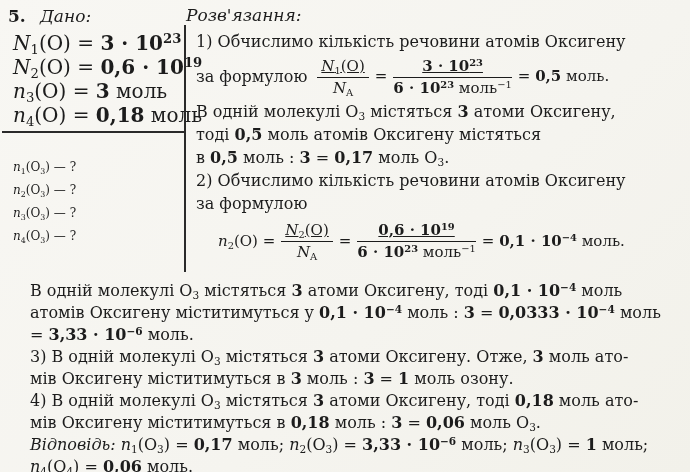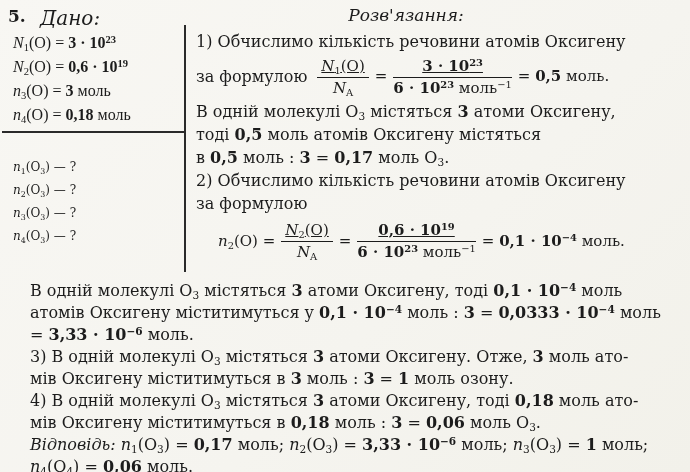--- a/index.html
+++ b/index.html
@@ -4,24 +4,24 @@
 <style>
   html,body { margin:0; padding:0; }
   .page {
     position:relative; width:690px; height:472px;
     background:linear-gradient(135deg,#f8f7f3 0%,#f5f4ef 60%,#f2f1ea 100%);
     font-family:"DejaVu Serif","Liberation Serif",serif;
     color:#1c1c1c; overflow:hidden;
     -webkit-font-smoothing:antialiased;
   }
   .hdr-num { position:absolute; left:8px; top:6px; font-size:17px; font-weight:bold; }
-  .hdr-given { position:absolute; left:40px; top:6px; font-size:20px; font-style:italic; }
-  .hdr-solution { position:absolute; left:186px; top:5px; width:440px; text-align:center; font-size:17px; font-style:italic; }
+  .hdr-given { position:absolute; left:40px; top:6px; font-size:17px; font-style:italic; }
+  .hdr-solution { position:absolute; left:186px; top:5px; width:440px; text-align:left; font-size:17px; font-style:italic; }
 
-  .given { position:absolute; left:13px; top:31px; font-size:16px; line-height:24px; white-space:nowrap;font-family:Liberation Serif, serif; }
+  .given { position:absolute; left:13px; top:31px; font-size:20px; line-height:24px; white-space:nowrap; }
   .given-rule { position:absolute; left:2px; top:131px; width:184px; height:2px; background:#2a2a2a; }
   .unknowns { position:absolute; left:13px; top:156px; font-size:12px; line-height:23px; white-space:nowrap; }
   .vrule { position:absolute; left:184px; top:25px; width:2px; height:247px; background:#2a2a2a; }
 
   .rightcol { position:absolute; left:196px; top:30px; width:492px; font-size:16px; line-height:23px; }
   .bline { white-space:nowrap; }
 
   .formula-row { display:flex; align-items:center; gap:6px; white-space:nowrap; height:47px; font-size:15px; }
   .formula-row.f2 { height:52px; margin-left:22px; }
   .formula-row .intro { font-size:16px; margin-right:4px; }

